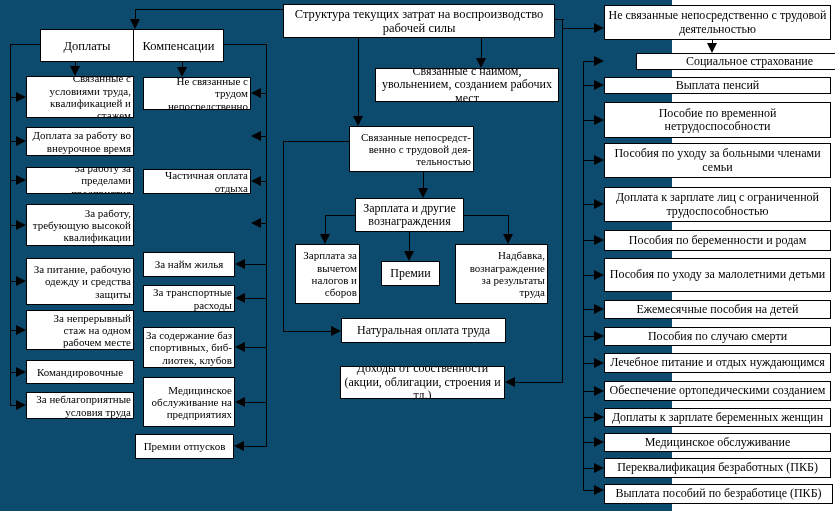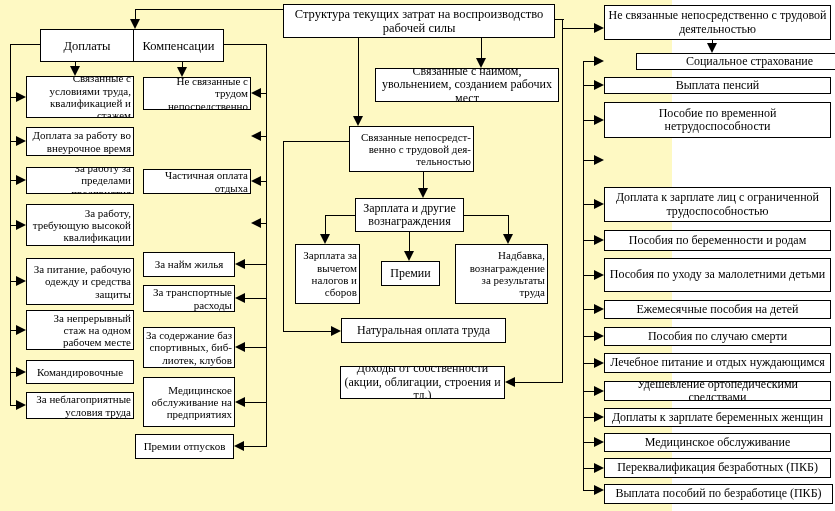--- a/index.html
+++ b/index.html
@@ -1,17 +1,17 @@
 <!DOCTYPE html>
 <html><head>
 <meta charset="utf-8">
 <style>
   html,body { margin:0; padding:0; background:#ffffff; }
   #canvas {
-    position:relative; width:672px; height:511px; background:#fef9c3;
+    position:relative; width:672px; height:511px; background:#0c4a6e;
     font-family:"Liberation Serif", serif; color:#000;
   }
   .box {
     position:absolute; box-sizing:border-box; border:1px solid #000; background:#fff;
     display:flex; align-items:center; justify-content:center; text-align:center;
     font:12px/1.12 "Liberation Serif", serif; padding:1px 2px; overflow:hidden;
   }
   .box.sm { font-size:11px;text-align:right; }
   .box.title { font-size:12.5px; }
   .hdr2 { padding:0; }
@@ -166,24 +166,25 @@
   <div class="box sm" style="left:295px;top:244px;width:65px;height:60px">Зарплата за вычетом налогов и сборов</div>
   <div class="box" style="left:381px;top:261px;width:59px;height:25px">Премии</div>
   <div class="box sm" style="left:455px;top:244px;width:93px;height:60px">Надбавка, вознаграждение за результаты труда</div>
   <div class="box" style="left:341px;top:318px;width:165px;height:25px">Натуральная оплата труда</div>
   <div class="box" style="left:340px;top:366px;width:165px;height:33px">Доходы от собственности (акции, облигации, строения и тд.)</div>
 
   <div class="box" style="left:604px;top:5px;width:227px;height:35px">Не связанные непосредственно с трудовой деятельностью</div>
   <div class="box" style="left:636px;top:53px;width:227px;height:17px">Социальное страхование</div>
   <div class="box" style="left:604px;top:77px;width:227px;height:17px">Выплата пенсий</div>
   <div class="box" style="left:604px;top:102px;width:227px;height:36px">Пособие по временной нетрудоспособности</div>
+  <div class="box" style="left:604px;top:143px;width:227px;height:35px">Пособия по уходу за больными членами семьи</div>
   <div class="box" style="left:604px;top:187px;width:227px;height:35px">Доплата к зарплате лиц с ограниченной трудоспособностью</div>
   <div class="box" style="left:604px;top:230px;width:227px;height:21px">Пособия по беременности и родам</div>
   <div class="box" style="left:604px;top:258px;width:227px;height:34px">Пособия по уходу за малолетними детьми</div>
   <div class="box" style="left:604px;top:300px;width:227px;height:19px">Ежемесячные пособия на детей</div>
   <div class="box" style="left:604px;top:327px;width:227px;height:19px">Пособия по случаю смерти</div>
   <div class="box" style="left:604px;top:353px;width:227px;height:20px">Лечебное питание и отдых нуждающимся</div>
-  <div class="box" style="left:604px;top:381px;width:227px;height:20px">Удешевление ортопедическими средствами</div>
+  <div class="box" style="left:604px;top:381px;width:227px;height:20px">Обеспечение ортопедическими созданием</div>
   <div class="box" style="left:604px;top:408px;width:227px;height:19px">Доплаты к зарплате беременных женщин</div>
   <div class="box" style="left:604px;top:433px;width:227px;height:19px">Медицинское обслуживание</div>
   <div class="box" style="left:604px;top:458px;width:227px;height:20px">Переквалификация безработных (ПКБ)</div>
   <div class="box" style="left:604px;top:484px;width:229px;height:20px">Выплата пособий по безработице (ПКБ)</div>
 </div>
 
 </body></html>

